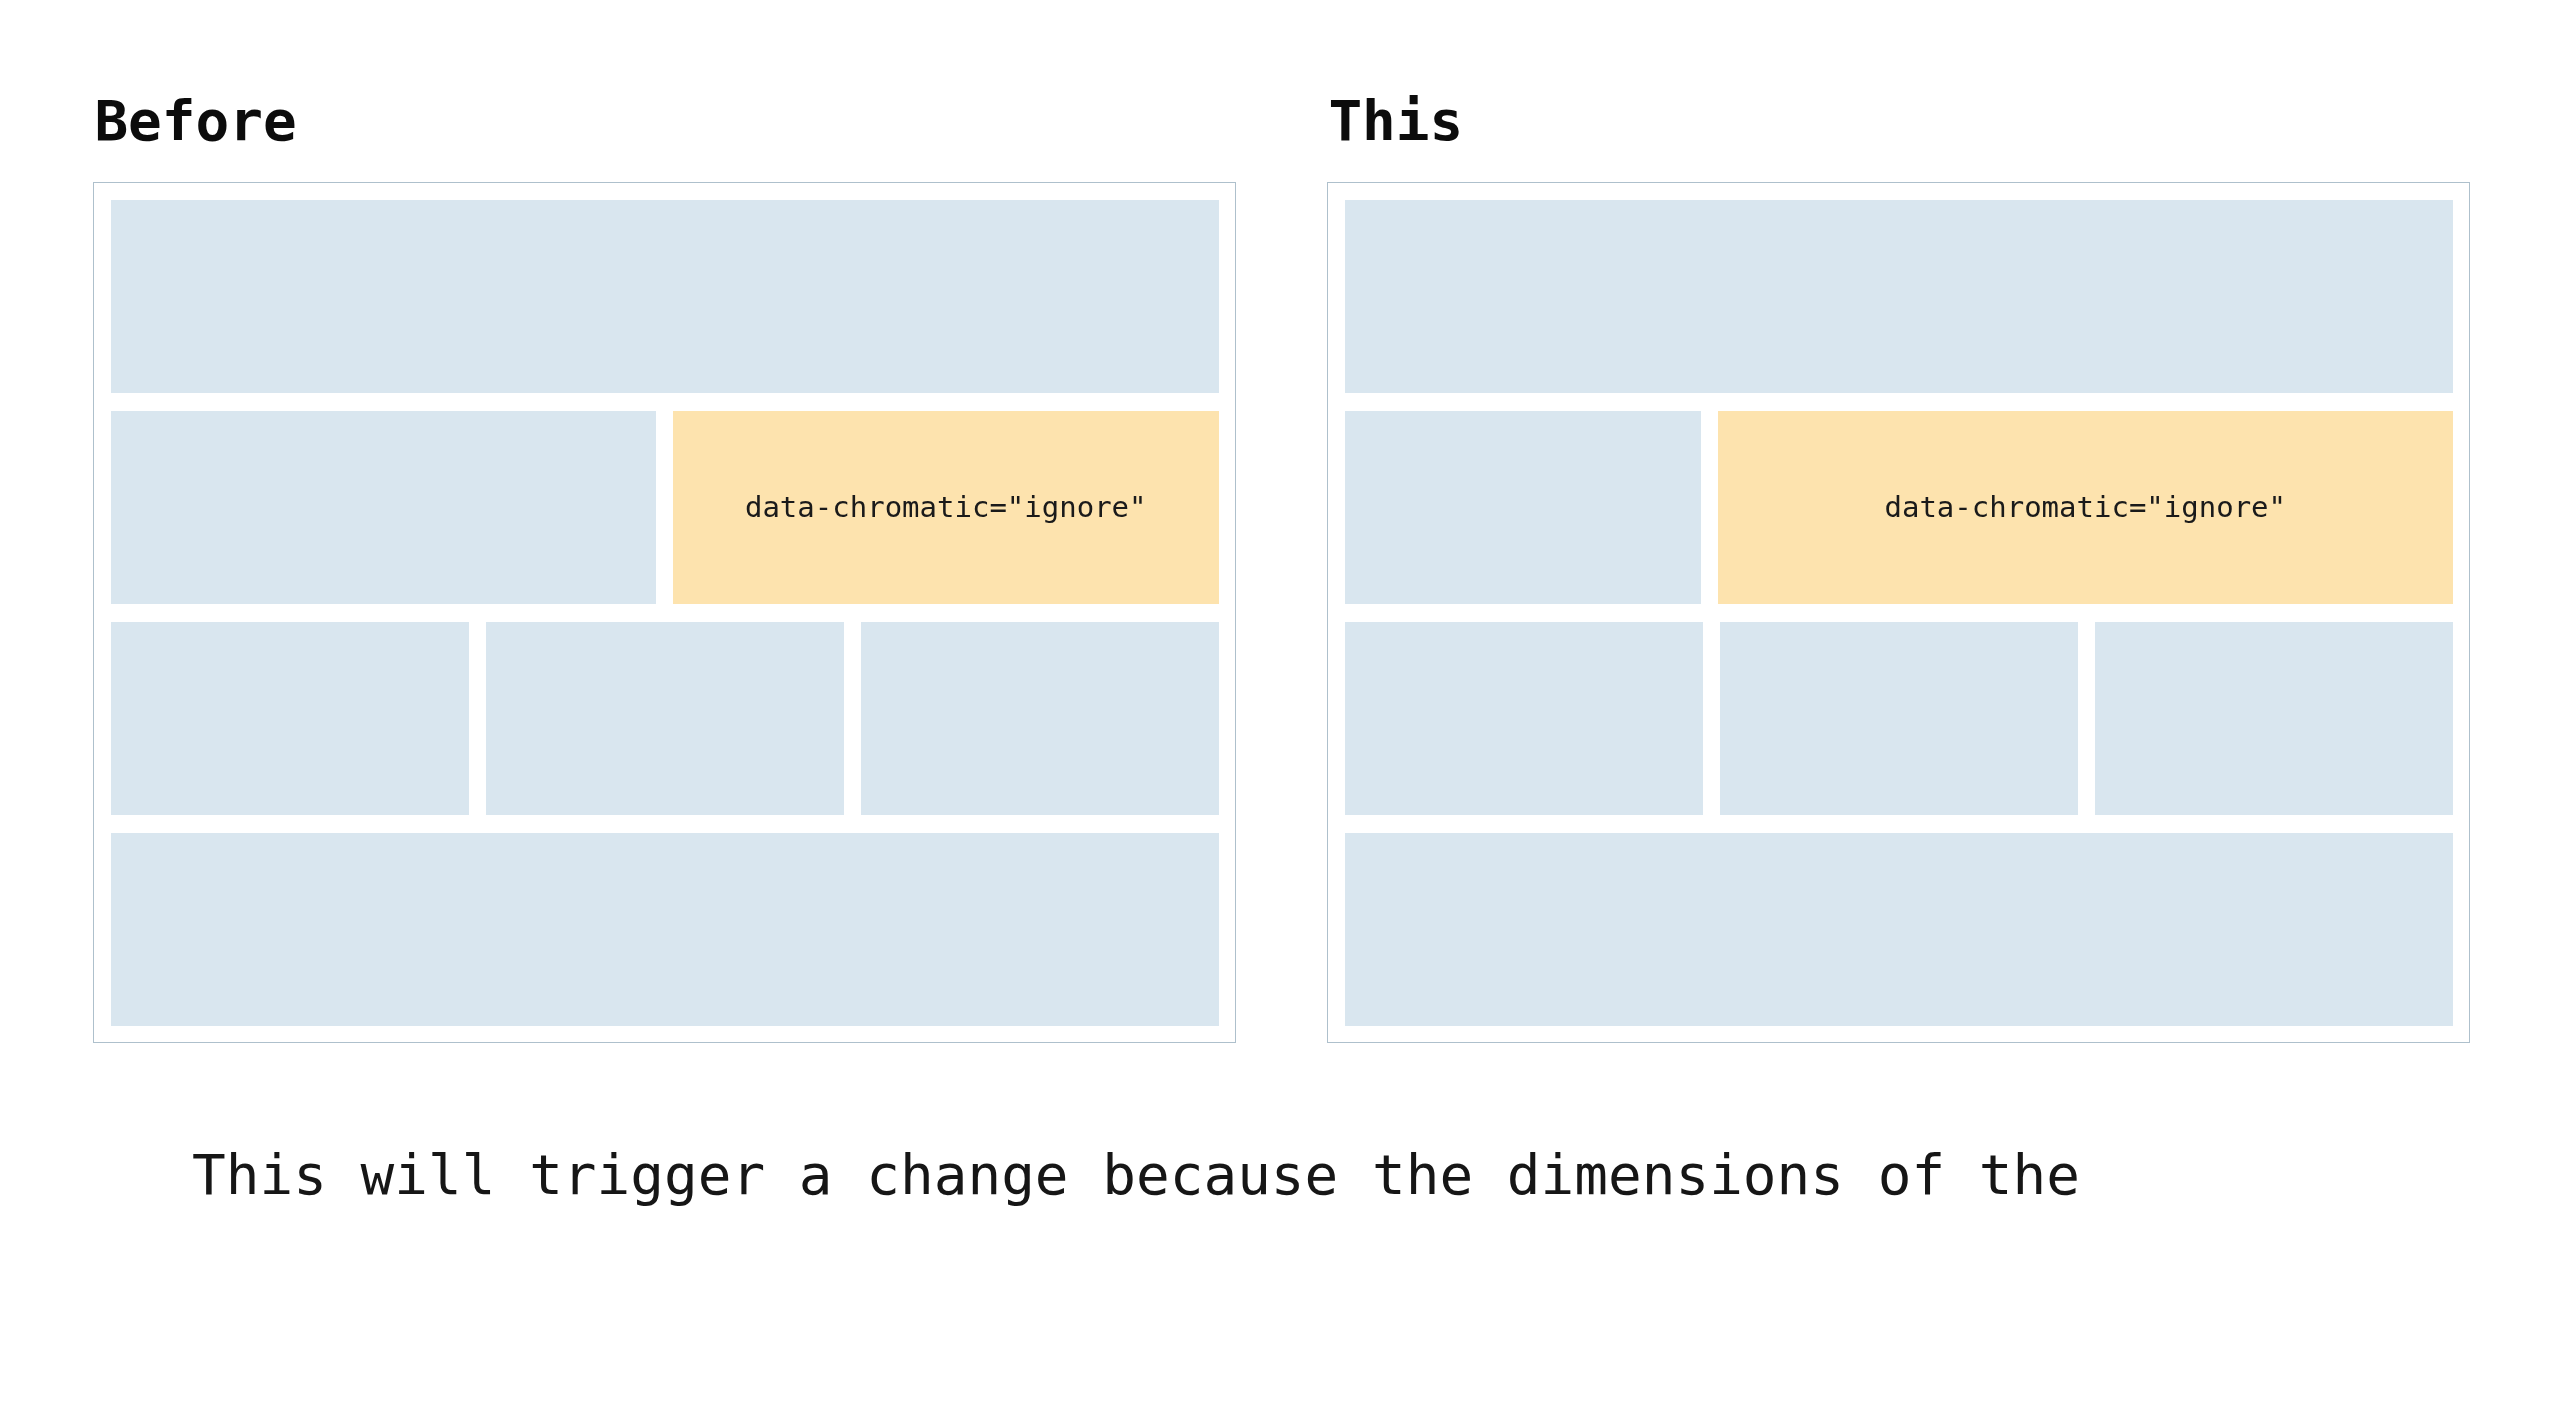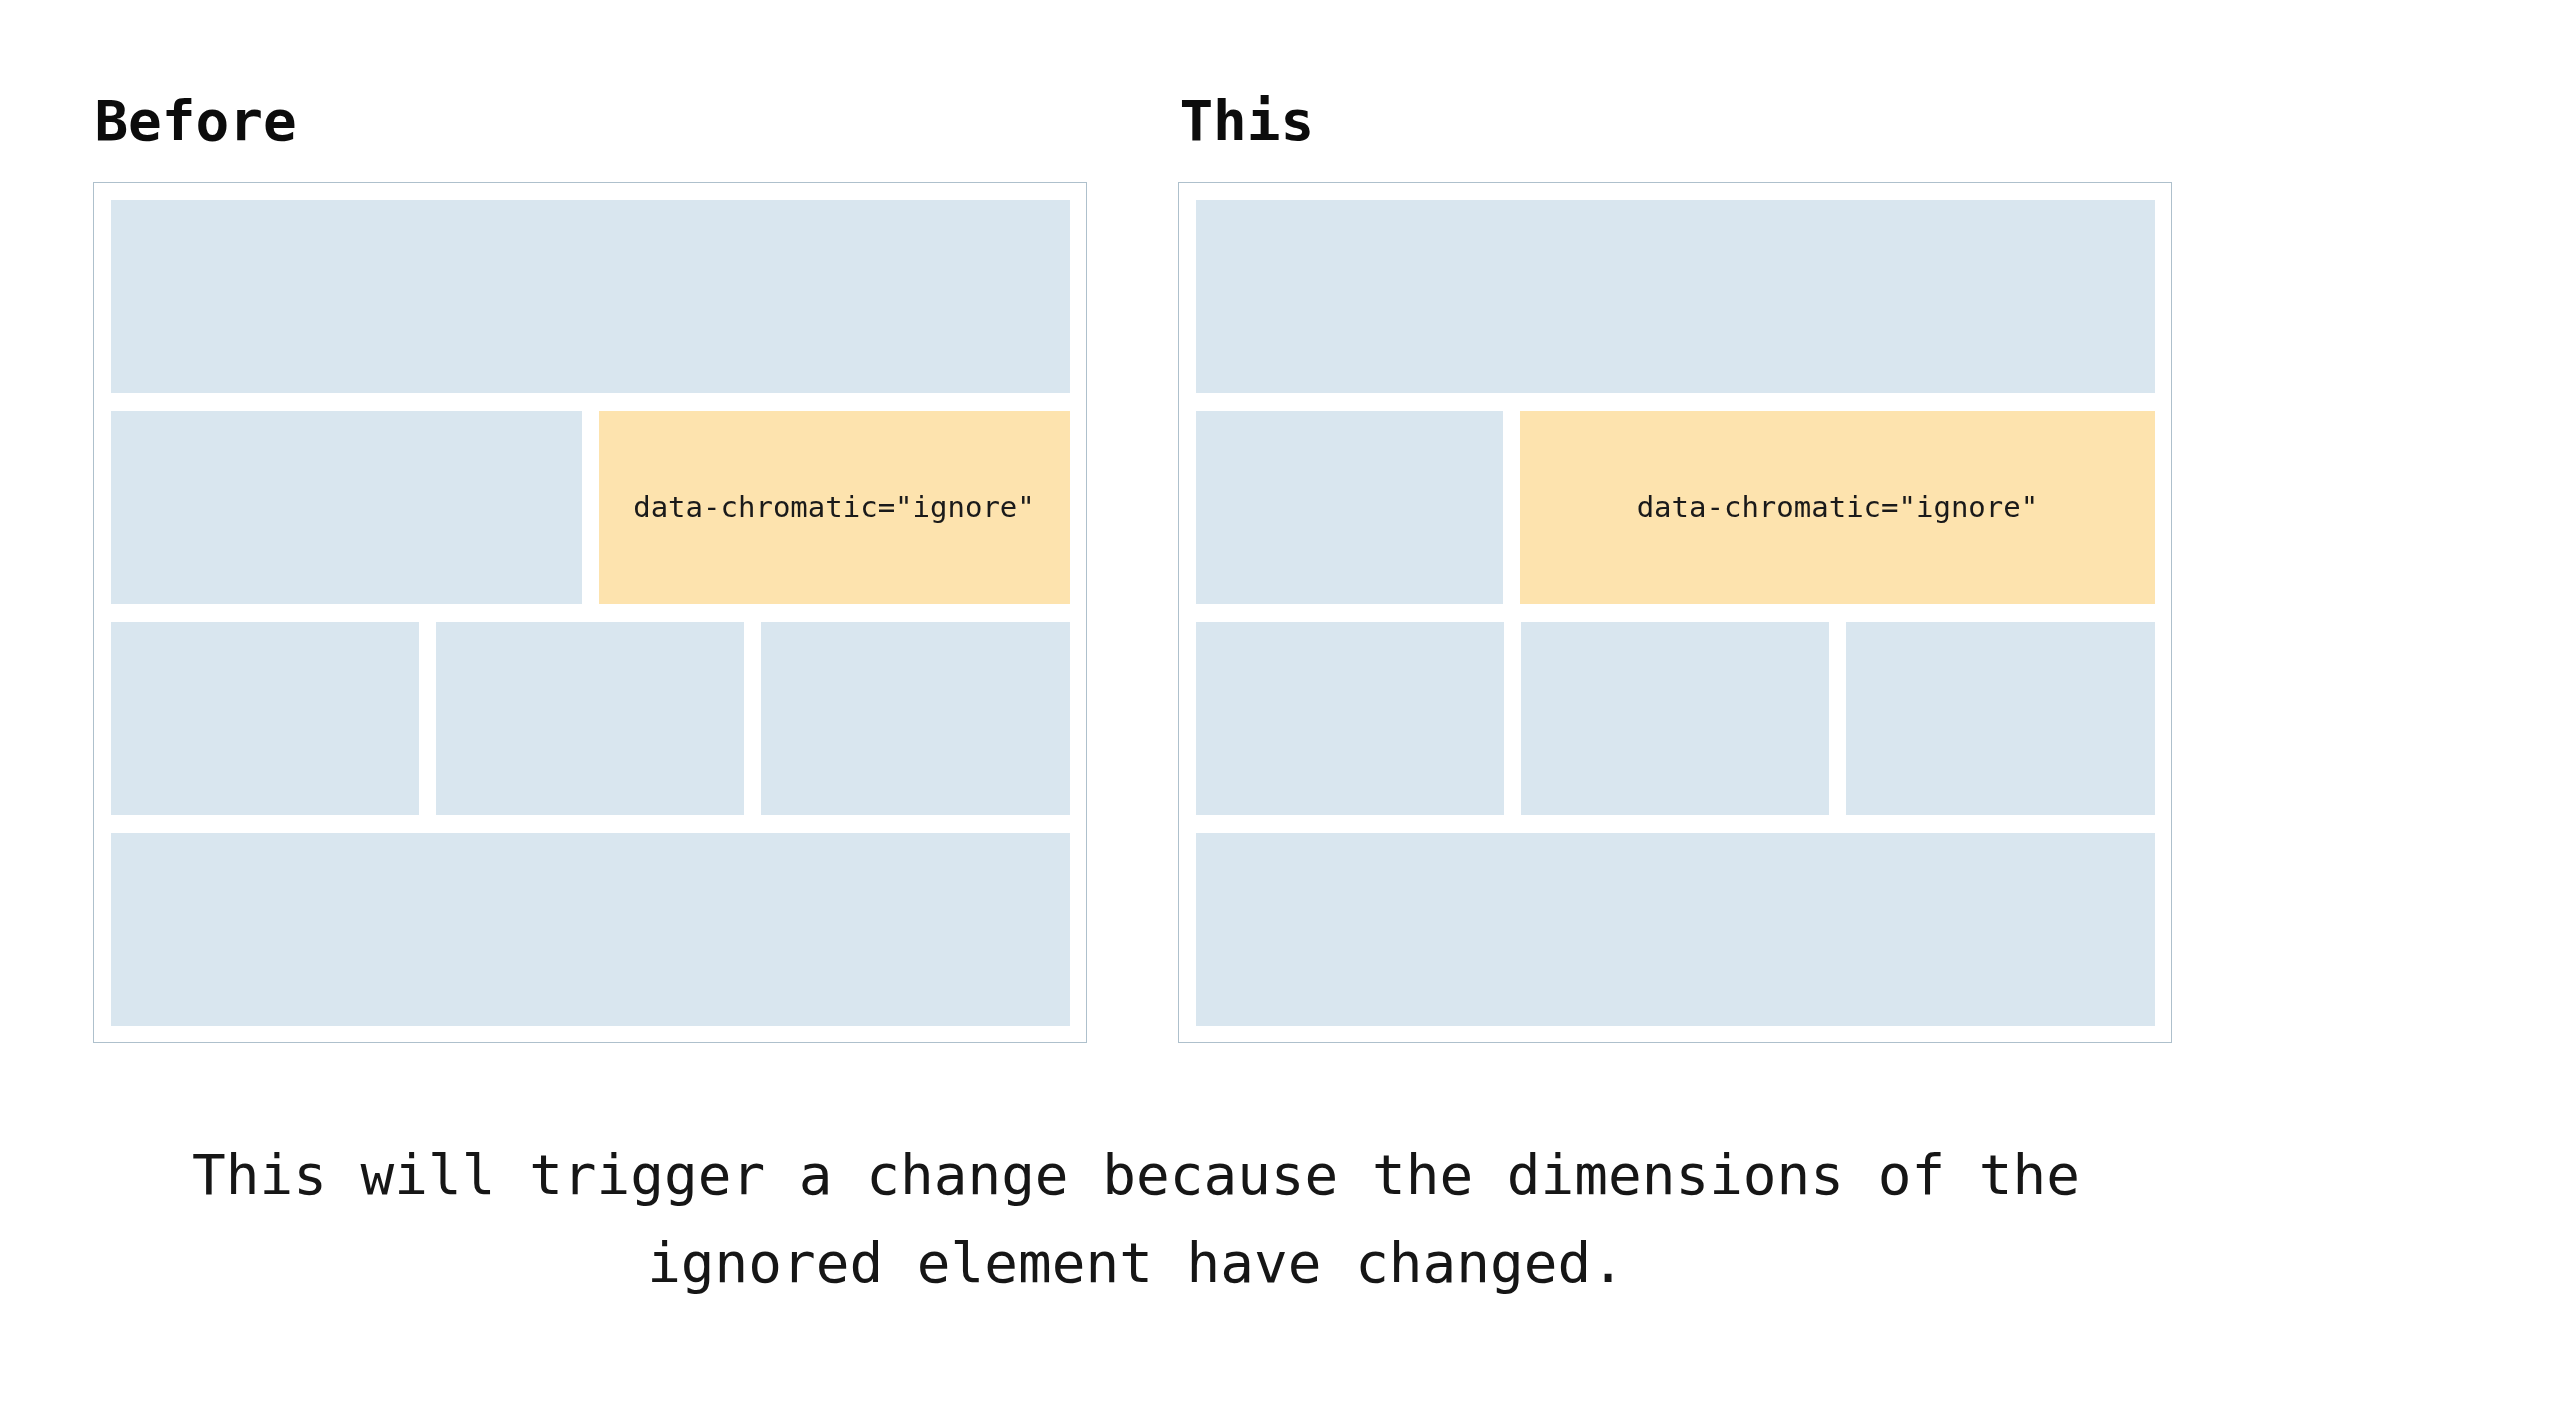--- a/index.html
+++ b/index.html
@@ -12,21 +12,21 @@
   body{
     width:2576px;height:1402px;overflow:hidden;
     background:#ffffff;position:relative;
     font-family:"DejaVu Sans Mono","Liberation Mono",monospace;
     color:var(--text);
   }
   .panels{
     position:absolute;top:92px;left:93px;
     display:flex;gap:91px;
   }
-  .panel{width:994px;}
+  .panel{width:1143px;}
   .panel-title{
     font-size:56px;font-weight:bold;line-height:58px;
     margin:0 0 32px 1.4px;color:#0c0c0c;
   }
   .frame{
     box-sizing:border-box;height:861px;
     border:1.4px solid var(--frame-border);
     background:#ffffff;
     padding:16.5px;
     display:flex;flex-direction:column;gap:18px;
@@ -97,15 +97,14 @@
       <div class="row">
         <div class="block"></div>
       </div>
     </div>
   </div>
 
 </div>
 
 <div class="caption">
   <span class="caption-line">This will trigger a change because the dimensions of the</span>
-  <span class="caption-line">ignored element have changed.</span>
 </div>
 
 
 </body></html>

